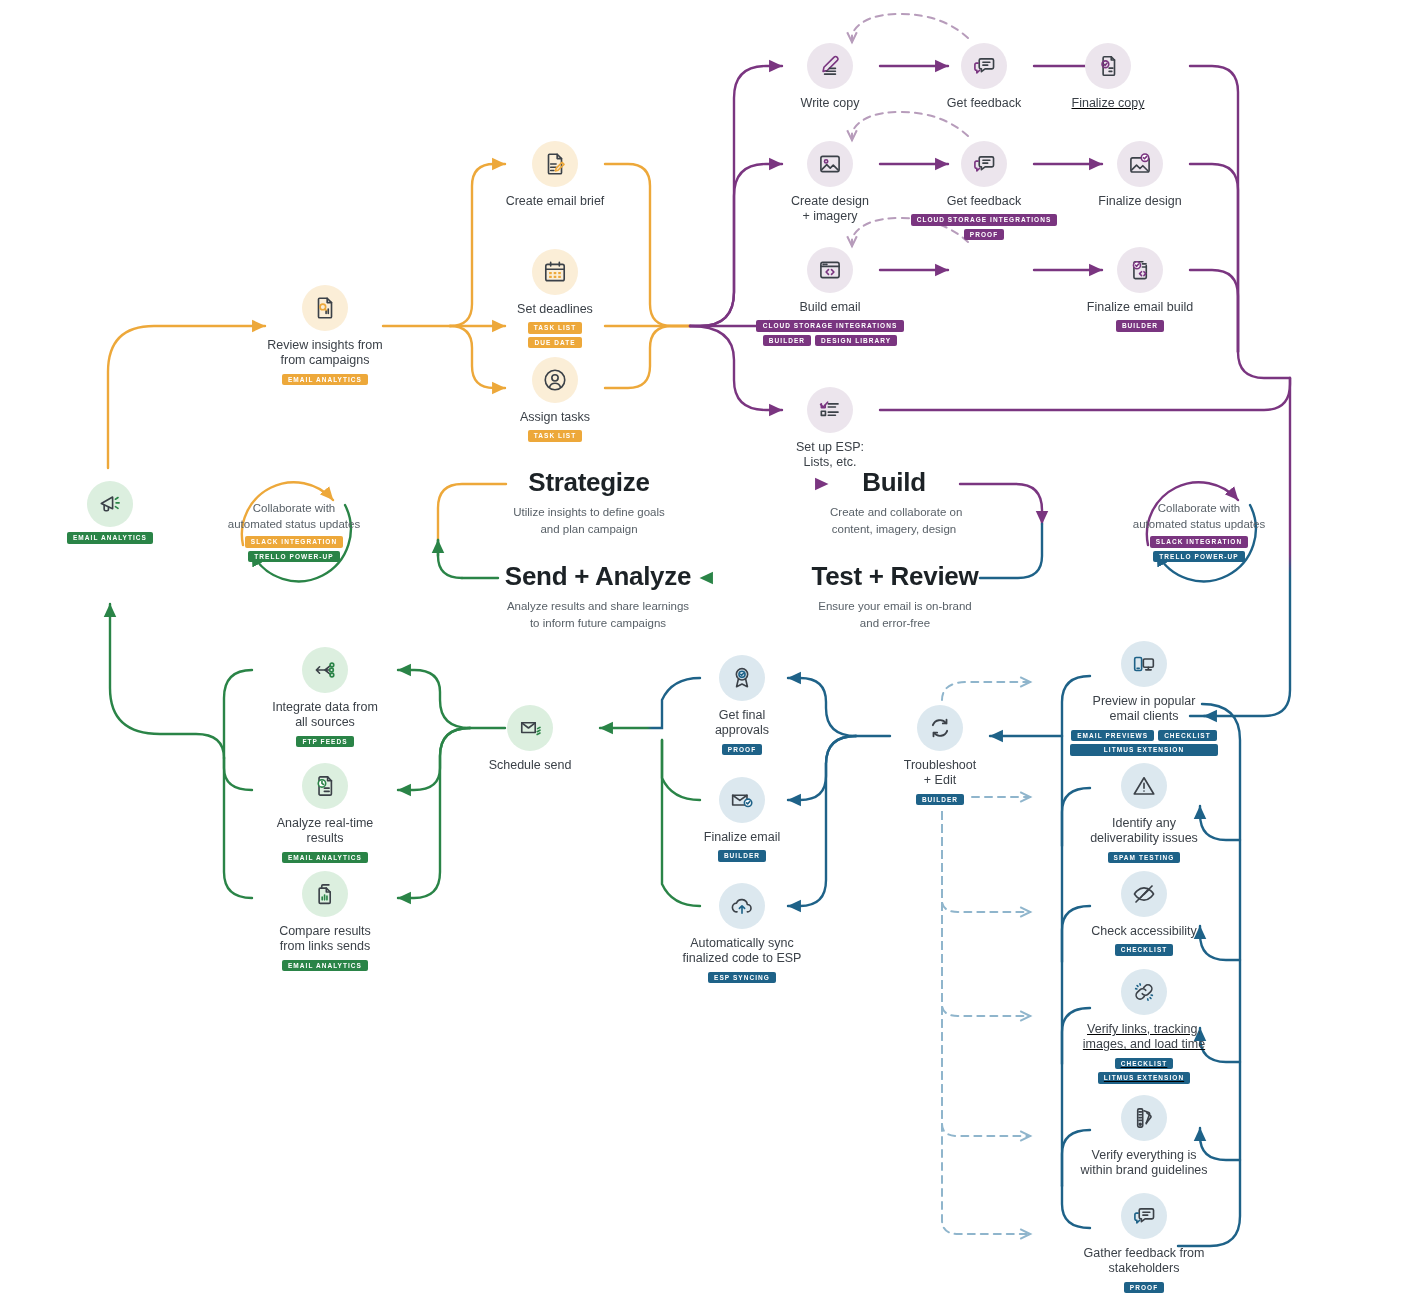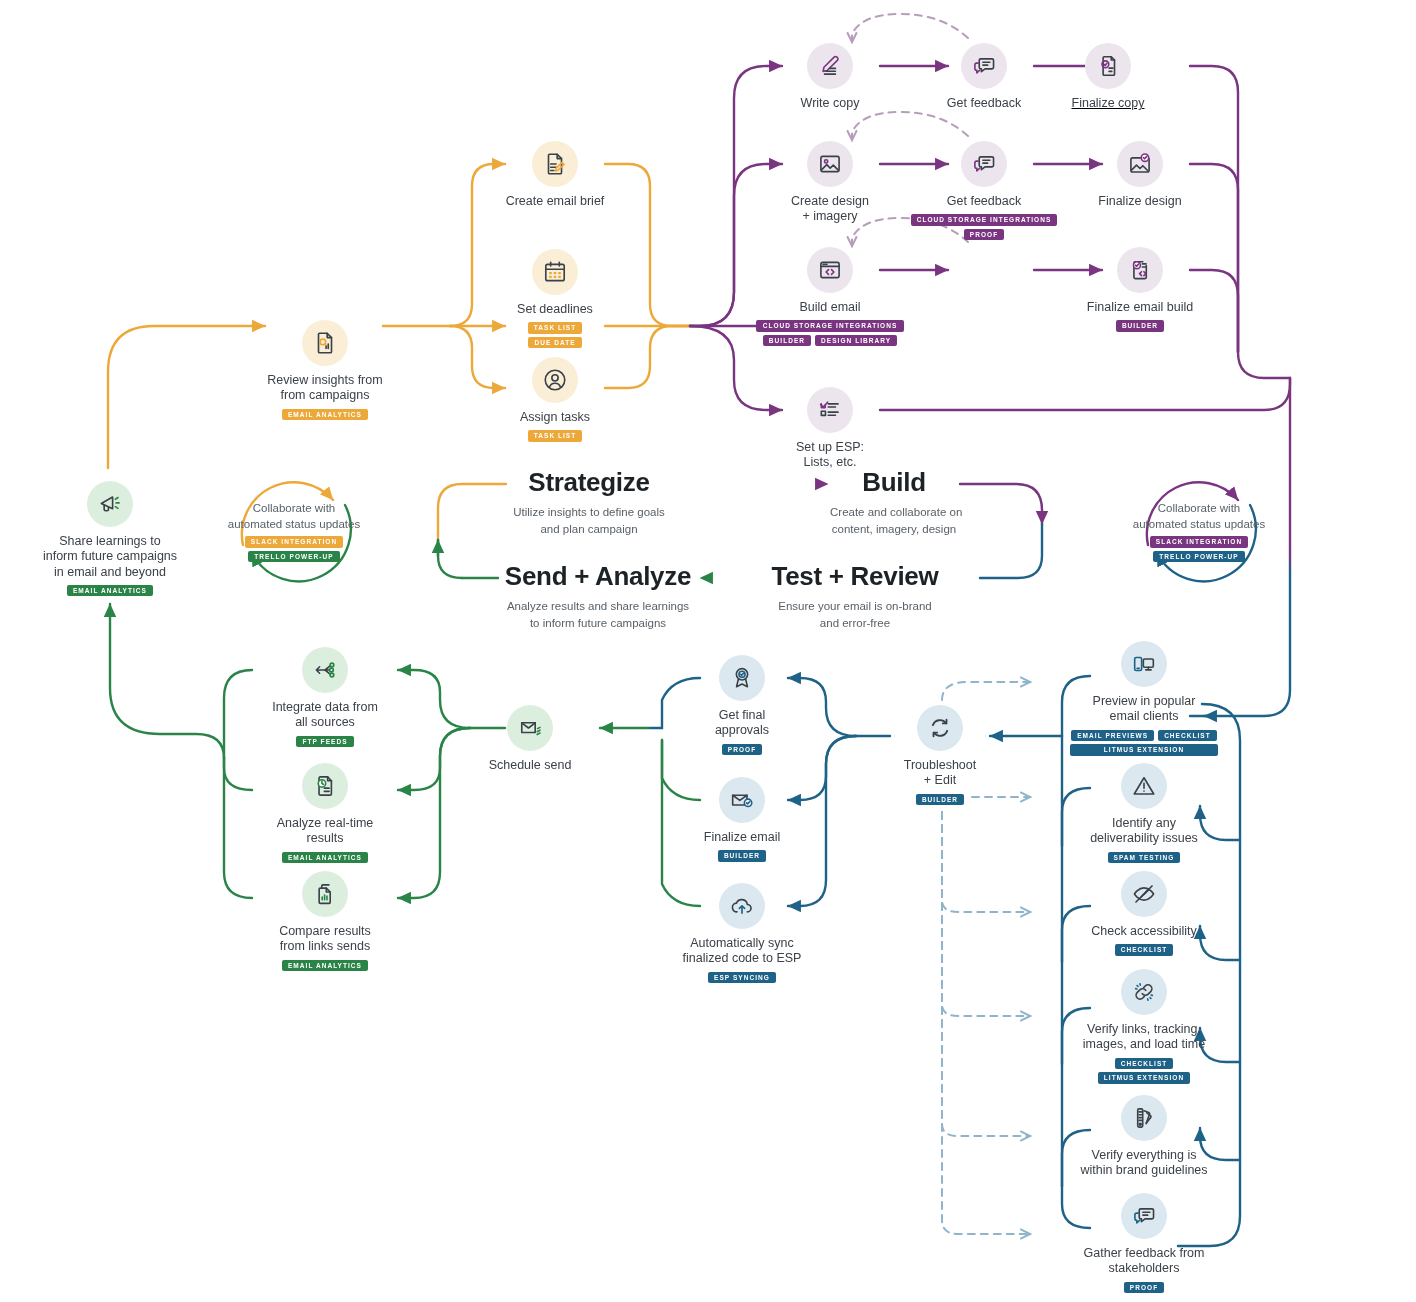--- a/index.html
+++ b/index.html
@@ -174,21 +174,21 @@
       <path d="M498,578 L462,578" stroke="#2a8447"></path>
 
       <path d="M243,545 A52,52 0 0 1 333,500" stroke="#eda83a" fill="none" marker-end="url(#aO)"></path>
       <path d="M345,505 A52,52 0 0 1 252,553" stroke="#2a8447" fill="none" marker-end="url(#aG)"></path>
 
       <path d="M1148,545 A52,52 0 0 1 1238,500" stroke="#7a3580" fill="none" marker-end="url(#aP)"></path>
       <path d="M1250,505 A52,52 0 0 1 1157,553" stroke="#1e6288" fill="none" marker-end="url(#aB)"></path>
     </g>
   </svg>
 
-  <div class="node" style="left:267px;top:320px;width:116px;text-align:center;">
+  <div class="node" style="left:267px;top:285px;width:116px;text-align:center;">
     <div class="circ cc-o">
       <svg class="ic" width="26" height="26" viewBox="0 0 24 24" fill="none" stroke="#3b4148" stroke-width="1.5" stroke-linecap="round" stroke-linejoin="round">
         <path d="M14 3H7a1 1 0 0 0-1 1v16a1 1 0 0 0 1 1h10a1 1 0 0 0 1-1V7z"></path>
           <path d="M14 3v4h4"></path>
         <circle cx="10" cy="11" r="2.6" stroke="#eda83a"></circle>
           <path d="M11.9 12.9 13.6 14.6" stroke="#eda83a"></path>
         <path d="M13 17v-2M15 17v-4"></path>
         </svg>
     </div>
     <div class="lbl">
@@ -408,21 +408,21 @@
         <path d="M9 15.2l6-6.4M10.4 13.6l5-5.2M12 12.4l4-4"></path>
           <path d="M4.6 19.4 19.4 4.6"></path>
         </svg>
     </div>
     <div class="lbl">Check accessibility</div>
     <div class="tags">
       <span class="tag b">CHECKLIST</span>
     </div>
   </div>
 
-  <div class="node" style="left:1064px;top:969px;width:160px;">
+  <div class="node" style="left:1064px;top:969px;width:160px;text-decoration:underline;">
     <div class="circ cc-b">
       <svg class="ic" width="26" height="26" viewBox="0 0 24 24" fill="none" stroke="#3b4148" stroke-width="1.5" stroke-linecap="round" stroke-linejoin="round">
         <path d="M10.4 13.6a3.6 3.6 0 0 0 5.4.4l2.4-2.4a3.6 3.6 0 0 0-5.1-5.1l-1.4 1.4"></path>
         <path d="M13.6 10.4a3.6 3.6 0 0 0-5.4-.4l-2.4 2.4a3.6 3.6 0 0 0 5.1 5.1l1.4-1.4"></path>
         <path d="M6.4 6.8l-.8-.8M8.6 5.6l-.3-1.1M5.4 9.2l-1.1-.3" stroke="#1e6288"></path>
         <path d="M17.6 17.2l.8.8M15.4 18.4l.3 1.1M18.6 14.8l1.1.3" stroke="#1e6288"></path>
         </svg>
     </div>
     <div class="lbl">
       <span>Verify links, tracking,</span><br><span>images, and load time</span>
@@ -593,43 +593,40 @@
   </div>
 
   <div class="node" style="left:28px;top:481px;width:164px;">
     <div class="circ cc-g">
       <svg class="ic" width="26" height="26" viewBox="0 0 24 24" fill="none" stroke="#3b4148" stroke-width="1.5" stroke-linecap="round" stroke-linejoin="round">
         <path d="M4 11.6 14.4 5.6v10.8L4 11.6z"></path>
           <path d="M6.6 13.2v3.6a1.4 1.4 0 0 0 1.4 1.4h1.2a1.4 1.4 0 0 0 1.4-1.4v-1.8"></path>
         <path d="M17 7.6l2.4-1.6M17.6 11h2.8M17 14.4l2.4 1.6" stroke="#2a8447"></path>
         </svg>
     </div>
-    <div class="lbl">
-      <span>Share learnings to</span><br><span>inform future campaigns</span><br><span>in email and beyond</span>
-    </div>
     <div class="tags">
       <span class="tag g">EMAIL ANALYTICS</span>
     </div>
   </div>
 
   <div class="phase" style="left:830px;top:469px;width:128px;">
     <div class="ttl">Build</div>
     <div class="sub">
       <span>Create and collaborate on</span><br><span>content, imagery, design</span>
     </div>
   </div>
 
   <div class="phase" style="left:508px;top:469px;width:162px;">
     <div class="ttl">Strategize</div>
     <div class="sub">
       <span>Utilize insights to define goals</span><br><span>and plan campaign</span>
     </div>
   </div>
 
-  <div class="phase" style="left:760px;top:563px;width:190px;">
+  <div class="phase" style="left:800px;top:563px;width:190px;">
     <div class="ttl">Test + Review</div>
     <div class="sub">
       <span>Ensure your email is on-brand</span><br><span>and error-free</span>
     </div>
   </div>
 
   <div class="phase" style="left:500px;top:563px;width:196px;">
     <div class="ttl">Send + Analyze</div>
     <div class="sub">
       <span>Analyze results and share learnings</span><br><span>to inform future campaigns</span>

